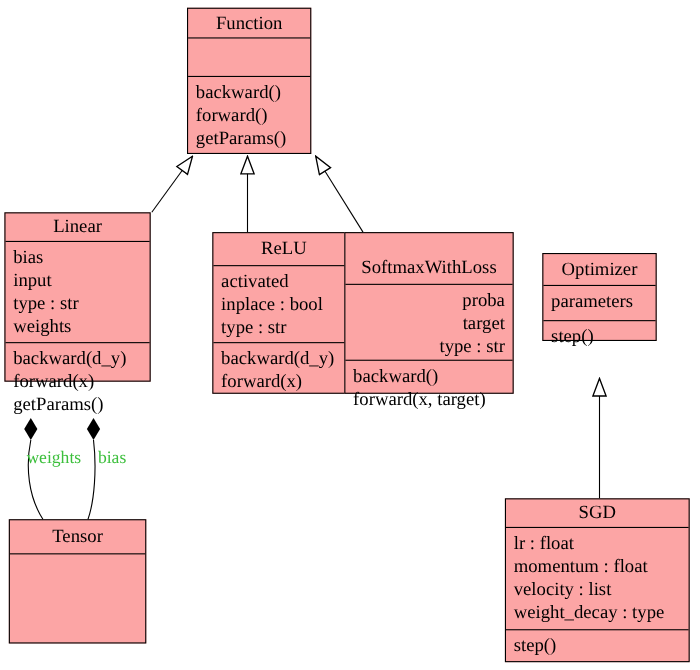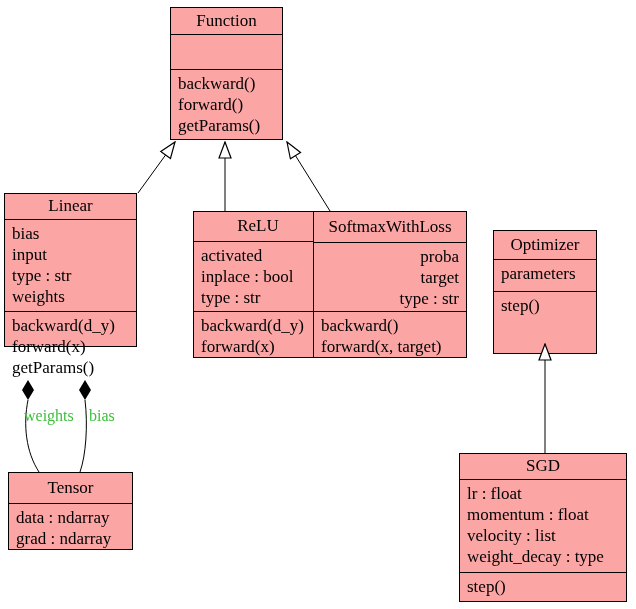--- a/index.html
+++ b/index.html
@@ -31,32 +31,32 @@
 
   #cls-linear   {left:4px;  top:193px;width:133px;height:154px;}
   #cls-linear .uml-title{height:25px;line-height:24px;}
   #cls-linear .uml-attrs{height:92px;}
 
   #cls-relu     {left:160px;top:211px;width:130px;height:147px;margin-left:33px;}
   #cls-relu .uml-title{height:29px;line-height:28px;}
   #cls-relu .uml-attrs{height:70px;}
 
   #cls-softmax  {left:313px;top:211px;width:154px;height:147px;}
-  #cls-softmax .uml-title{height:30px;line-height:29px;}
+  #cls-softmax .uml-title{height:30px;line-height:29px;margin-top:16px;}
   #cls-softmax .uml-attrs{height:69px;text-align:right;}
 
-  #cls-optimizer{left:493px;top:230px;width:104px;height:124px;}
+  #cls-optimizer{left:493px;top:230px;width:104px;height:80px;}
   #cls-optimizer .uml-title{height:28px;line-height:27px;}
   #cls-optimizer .uml-attrs{height:32px;}
 
   #cls-sgd      {left:459px;top:453px;width:168px;height:149px;}
   #cls-sgd .uml-title{height:25px;line-height:24px;}
   #cls-sgd .uml-attrs{height:93px;}
 
-  #cls-tensor   {left:8px;  top:472px;width:125px;height:78px;}
+  #cls-tensor   {left:8px;  top:472px;width:125px;height:113px;justify-content:flex-end;}
   #cls-tensor .uml-title{height:30px;line-height:29px;}
   #cls-tensor .uml-attrs{height:46px;}
 
   #edge-layer{
     position:absolute;left:0;top:0;width:636px;height:609px;
     pointer-events:none;
   }
   #edge-layer text{font-family:"Liberation Serif", serif;font-size:16px;}
 </style>
 </head>
@@ -133,24 +133,20 @@
       <div class="row">velocity : list</div>
       <div class="row">weight_decay : type</div>
     </div>
     <div class="uml-methods">
       <div class="row">step()</div>
     </div>
   </div>
 
   <div class="uml-class" id="cls-tensor">
     <div class="uml-title">Tensor</div>
-    <div class="uml-attrs">
-      <div class="row">data : ndarray</div>
-      <div class="row">grad : ndarray</div>
-    </div>
     <div class="uml-methods"></div>
   </div>
 
   <svg id="edge-layer" width="636" height="609" viewBox="0 0 636 609" xmlns="http://www.w3.org/2000/svg">
     <defs>
       <marker id="tri" markerUnits="userSpaceOnUse" markerWidth="18" markerHeight="14" viewBox="0 0 18 14" refX="17" refY="7" orient="auto">
         <path d="M1,1 L17,7 L1,13 Z" fill="#ffffff" stroke="#000000" stroke-width="1.2"></path>
       </marker>
     </defs>
 

